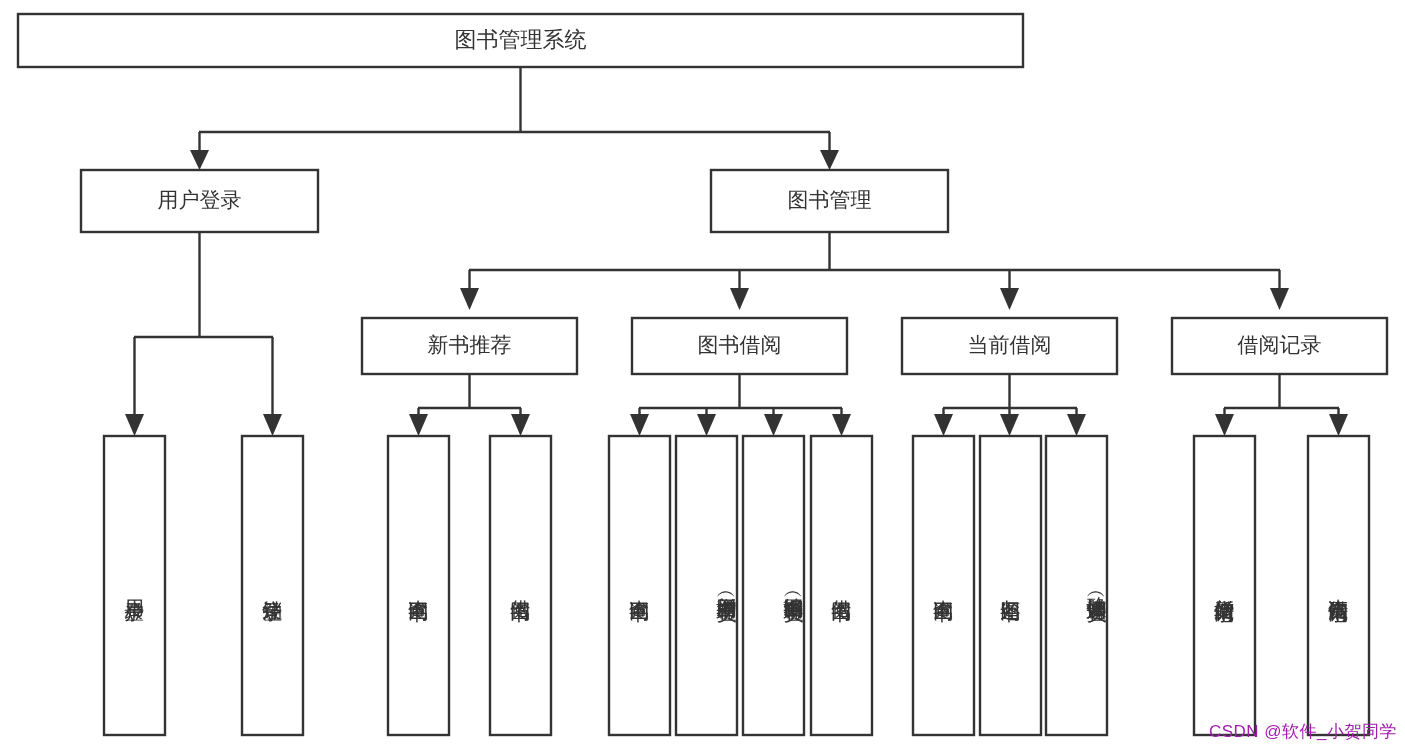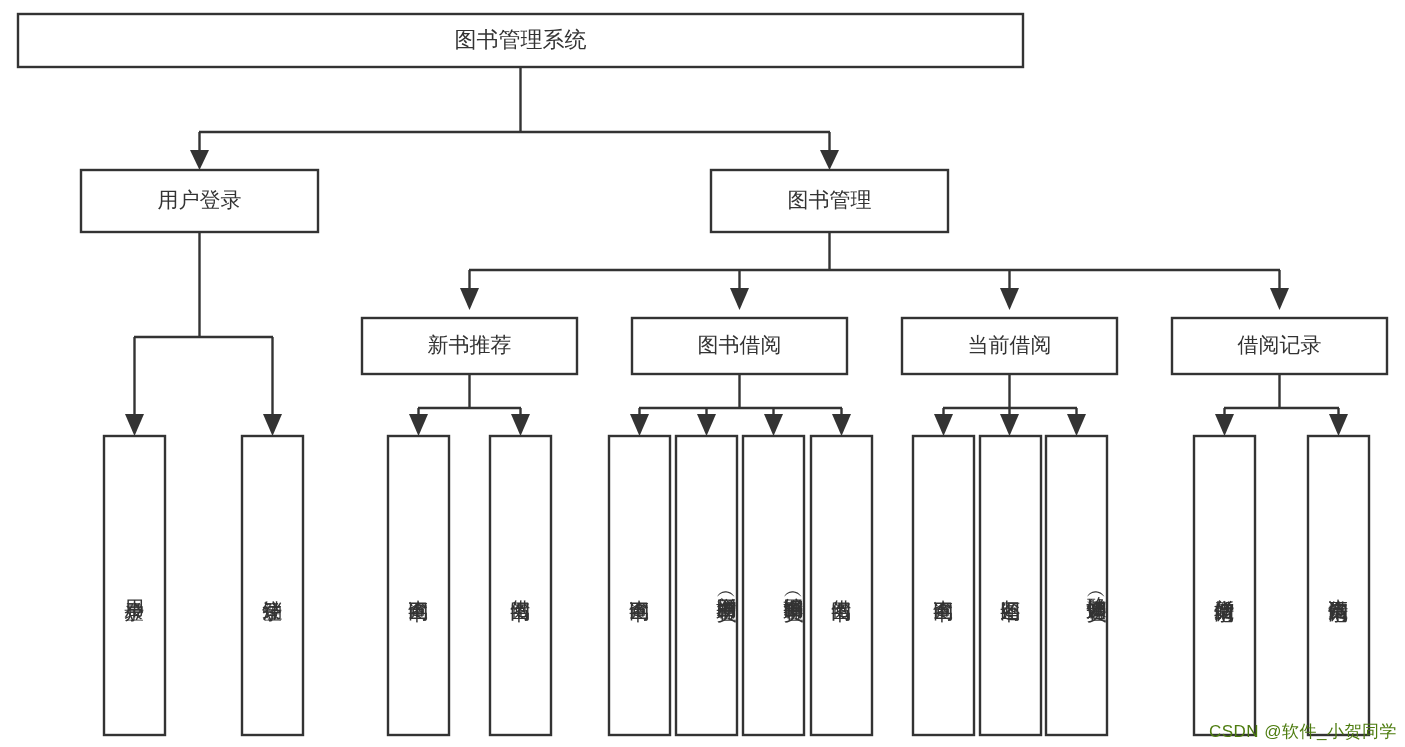--- a/index.html
+++ b/index.html
@@ -64,21 +64,21 @@
     letter-spacing: 1px;
     white-space: nowrap;
     text-align: center;
     pointer-events: none;
     user-select: none;
   }
   .watermark {
     position: absolute;
     right: 8px;
     bottom: 4px;
-    color: #4d7c0f;
+    color: #a21caf;
     font-family: "Liberation Sans", "DejaVu Sans", sans-serif;
     font-size: 17px;
     letter-spacing: 0.5px;
     white-space: nowrap;
     user-select: none;
   }
 </style>
 </head>
 <body>
 

